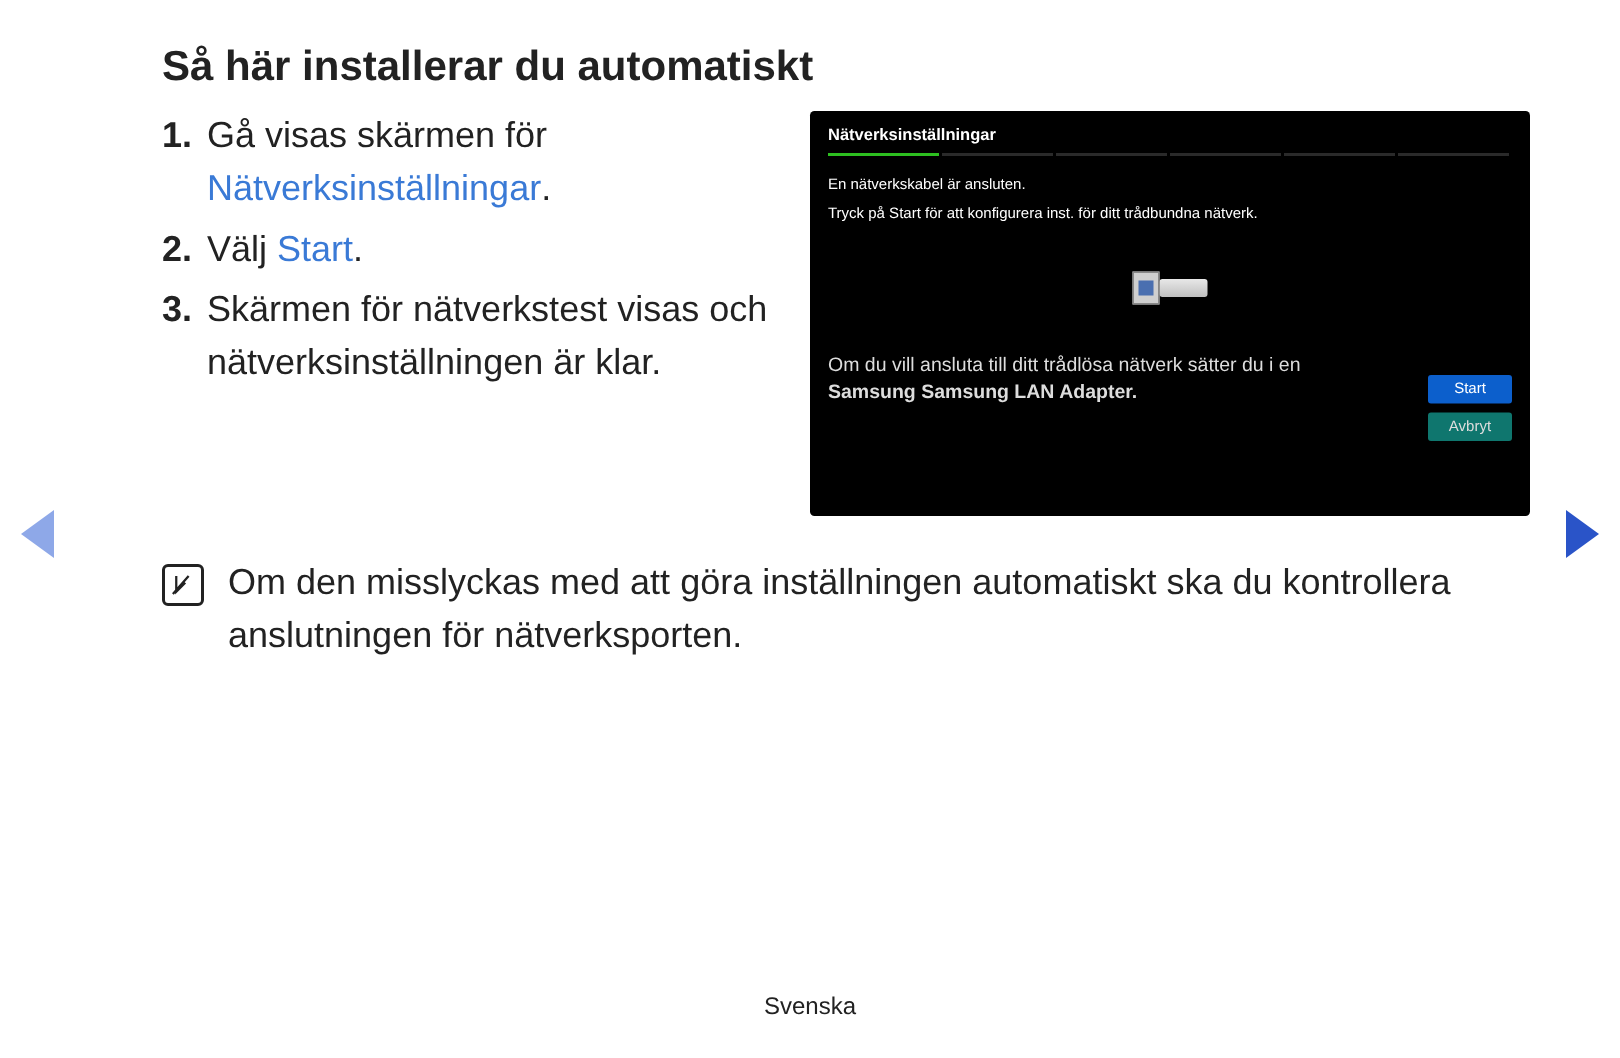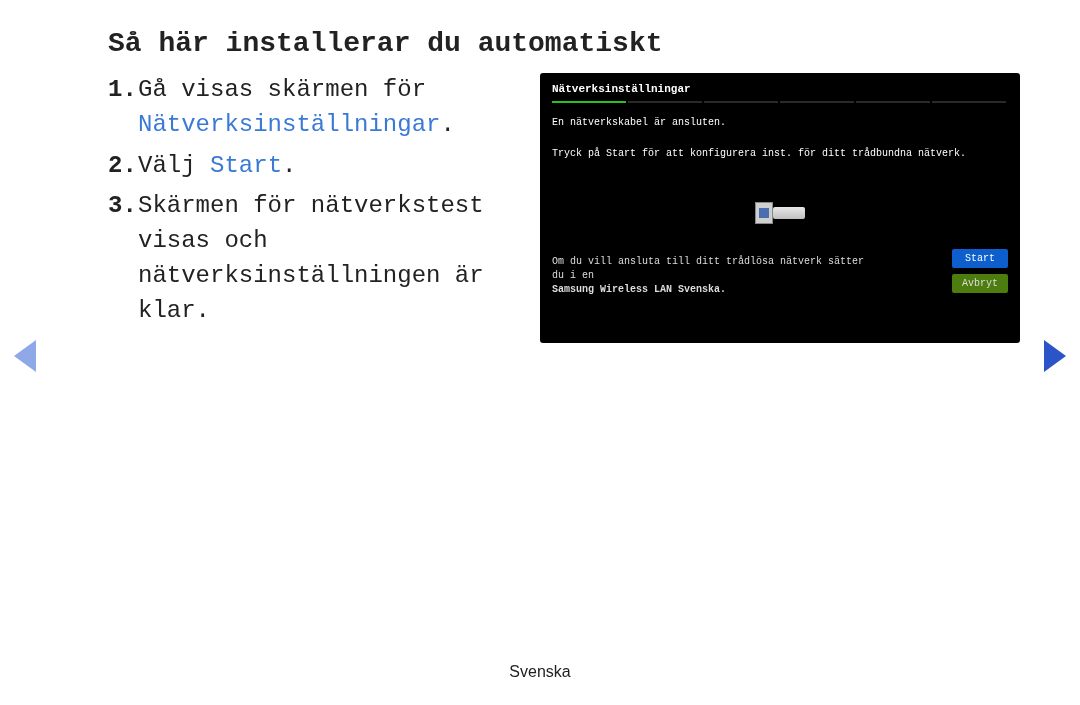--- a/index.html
+++ b/index.html
@@ -6,21 +6,20 @@
   body {
     width: 1080px;
     height: 705px;
     background: #fff;
     font-family: Arial, Helvetica, sans-serif;
     position: relative;
     overflow: hidden;
   }
   .page {
     padding: 28px 60px 0 108px;
-    font-family: Liberation Mono, monospace;
   }
   .title {
     font-size: 28px;
     font-weight: bold;
     color: #222;
     margin-bottom: 14px;
   }
   .top-row {
     display: flex;
     gap: 24px;
@@ -64,22 +63,22 @@
     background: #1a1a1a;
     display: flex;
     margin-bottom: 14px;
   }
   .tv-divider .seg {
     flex: 1;
     border-right: 2px solid #000;
     background: #2a2a2a;
   }
   .tv-divider .seg.active { background: #2dbf20; }
-  .tv-status { margin-bottom: 20px; font-size: 10px; }
-  .tv-instr { margin-bottom: 30px; font-size: 10px; }
+  .tv-status { margin-bottom: 8px; font-size: 10px; }
+  .tv-instr { margin-bottom: 20px; font-size: 10px; }
   .tv-center {
     display: flex;
     align-items: center;
     justify-content: center;
     height: 48px;
     margin-bottom: 18px;
   }
   .cable-plug {
     width: 18px;
     height: 22px;
@@ -109,23 +108,23 @@
     gap: 6px;
   }
   .tv-btn {
     text-align: center;
     font-size: 10px;
     padding: 4px 0;
     border-radius: 2px;
     cursor: pointer;
   }
   .tv-btn.primary { background: #0c5fcc; color: #fff; }
-  .tv-btn.secondary { background: #4d7c0f; color: #ddd; }
+  .tv-btn.secondary { background: #0f766e; color: #ddd; }
   .tv-footer {
-    font-size: 10px;
+    font-size: 13px;
     line-height: 1.4;
     color: #ddd;
     width: 330px;
   }
   .tv-footer-bold { font-weight: bold; }
   
   .notes {
     margin-top: 28px;
     font-size: 24px;
     line-height: 1.45;
@@ -223,25 +222,33 @@
             <div class="inner"></div>
           </div>
         <div class="cable-wire"></div>
       </div>
       <div class="tv-buttons">
         <div class="tv-btn primary">Start</div>
         <div class="tv-btn secondary">Avbryt</div>
       </div>
       <div class="tv-footer">
         <span>Om du vill ansluta till ditt trådlösa nätverk sätter du i en</span><br>
-        <span class="tv-footer-bold">Samsung Wireless LAN Svenska.</span>
+        <span class="tv-footer-bold">Samsung Samsung LAN Adapter.</span>
       </div>
     </div>
   </div>
 
   <div class="notes">
+    <div class="note-row">
+      <div class="note-icon">
+        <svg viewBox="0 0 24 24">
+            <path d="M3 20 L17 4 M6 4 L6 18 L14 10" stroke="#222" stroke-width="2" fill="none"></path>
+          </svg>
+      </div>
+      <div class="note-body">Om den misslyckas med att göra inställningen automatiskt ska du kontrollera anslutningen för nätverksporten.</div>
+    </div>
   </div>
 </div>
 
 <div class="nav-arrow left"></div>
 <div class="nav-arrow right"></div>
 
 <div class="page-lang">Svenska</div>
 
 </body></html>

